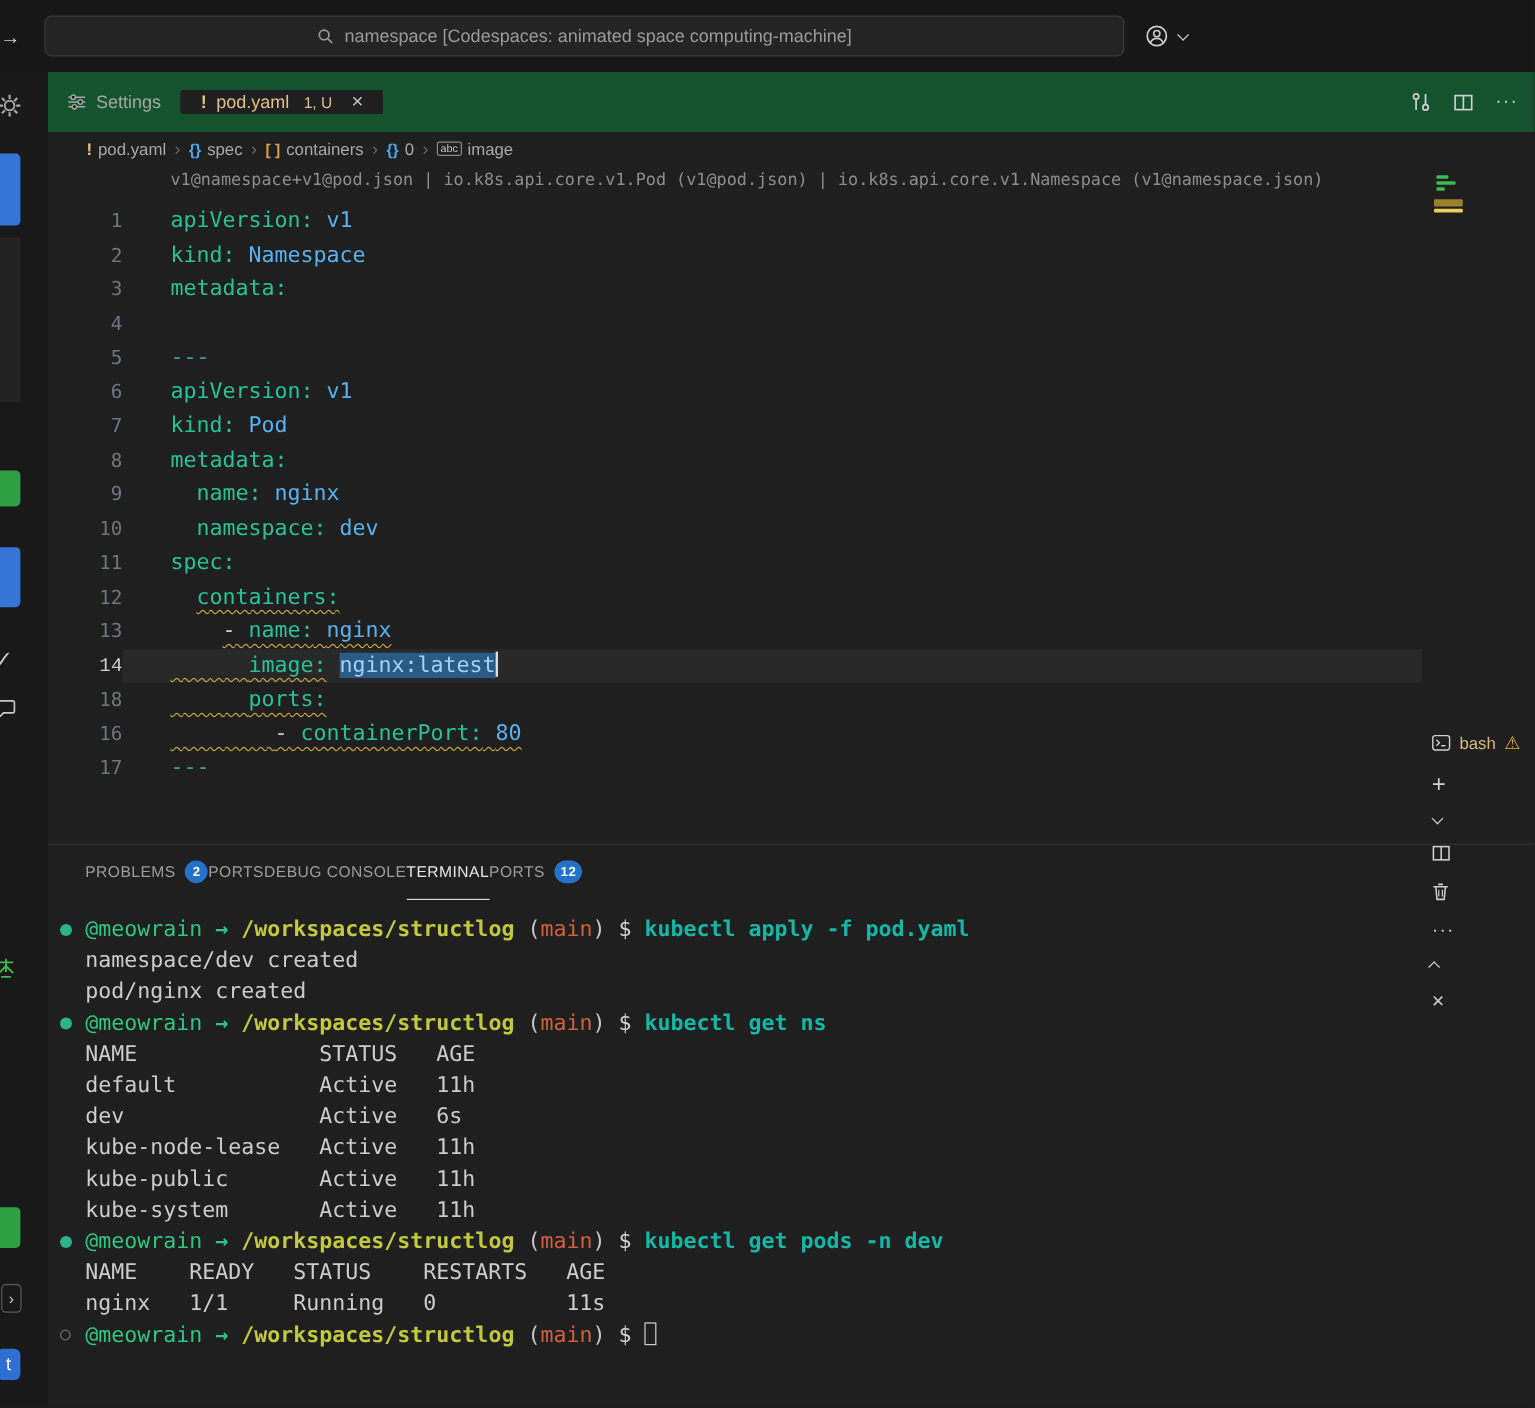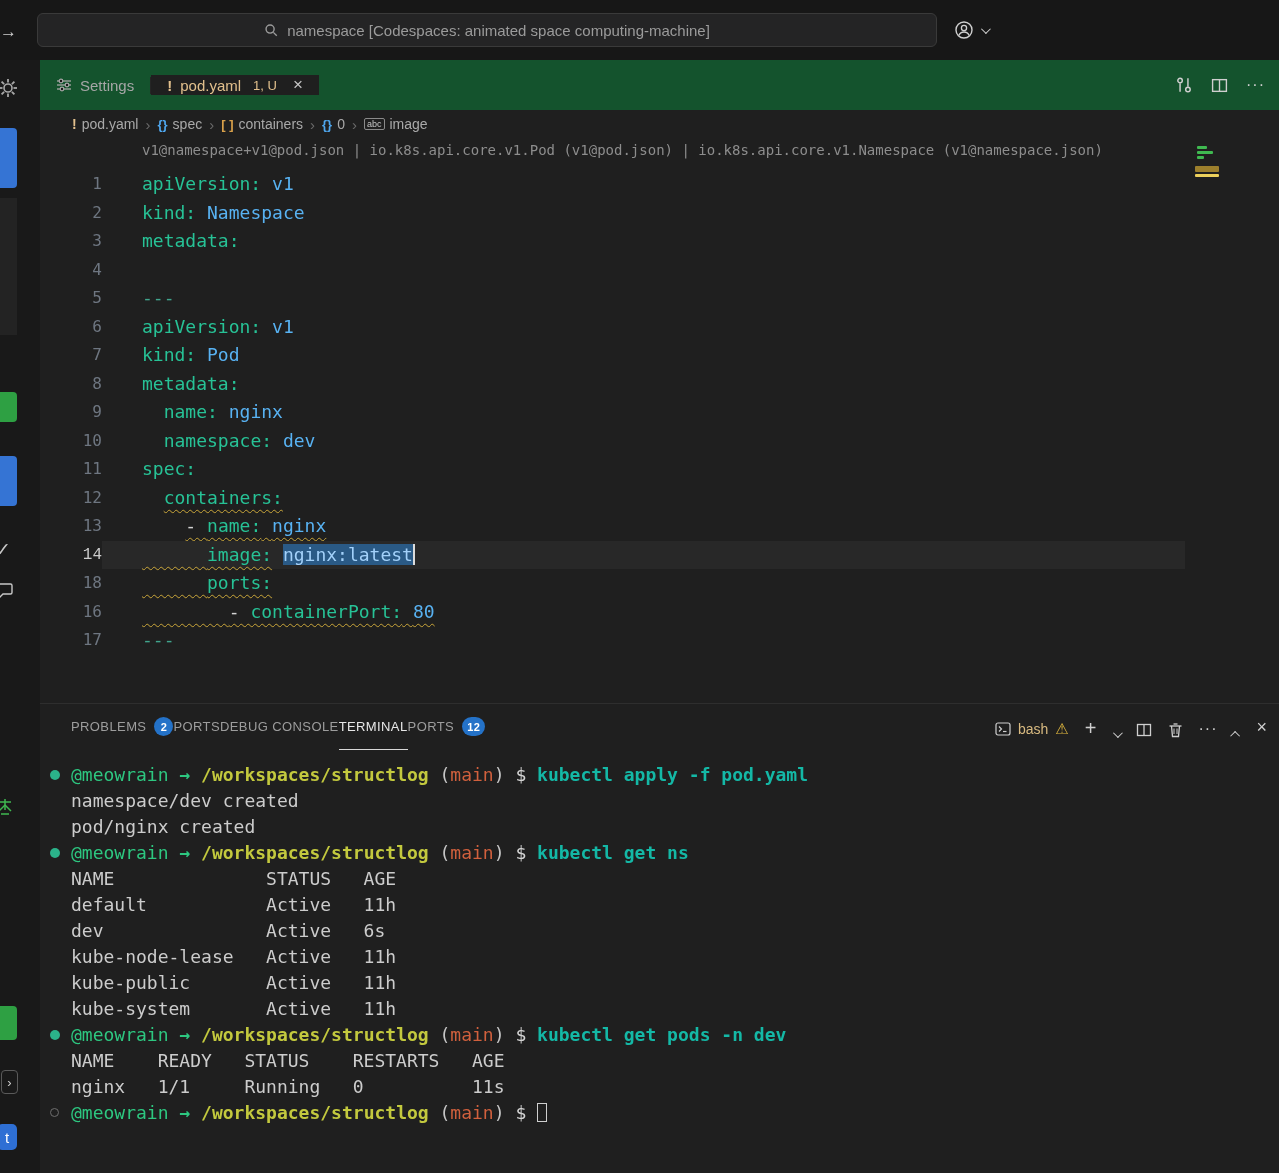--- a/index.html
+++ b/index.html
@@ -83,21 +83,21 @@
 
   
   .panel { height:470px; flex:none; border-top:1px solid #2e2e2e; background:#1f1f1f; display:flex; flex-direction:column; }
   .panel-header { height:46px; flex:none; display:flex; align-items:center; padding:0 12px 0 31px; }
   .panel-tabs { display:flex; height:100%; align-items:center; }
   .panel-tab { color:#9d9d9d; font-size:13px; letter-spacing:.4px; display:flex; gap:8px; align-items:center;
     height:100%; border-bottom:1px solid transparent; cursor:default; }
   .panel-tab.active { color:#e7e7e7; border-bottom-color:#d7d7d7; }
   .badge { min-width:19px; height:19px; border-radius:10px; background:#2472c8; color:#fff; font-size:11px;
     font-weight:700; display:flex; align-items:center; justify-content:center; padding:0 5px; }
-  .panel-actions { margin-left:auto; display:flex; align-items:flex-end; gap:16px; color:#cfcfcf; }
+  .panel-actions { margin-left:auto; display:flex; align-items:flex-start; gap:16px; color:#cfcfcf;flex-direction:column; }
   .bash-chip { display:flex; gap:7px; align-items:center; }
   .bash-label { color:#d8ba80; font-size:14px; }
   .warn-tri { color:#dfb73f; font-size:15px; }
   .plus { font-size:20px; line-height:1; }
   .chev { width:7px; height:7px; border-right:1.6px solid #cfcfcf; border-bottom:1.6px solid #cfcfcf; display:inline-block; }
   .chev.down { transform:rotate(45deg) translateY(-2px); }
   .chev.up { transform:rotate(-135deg) translateY(-2px); }
   .x-close { font-size:18px; }
 
   

